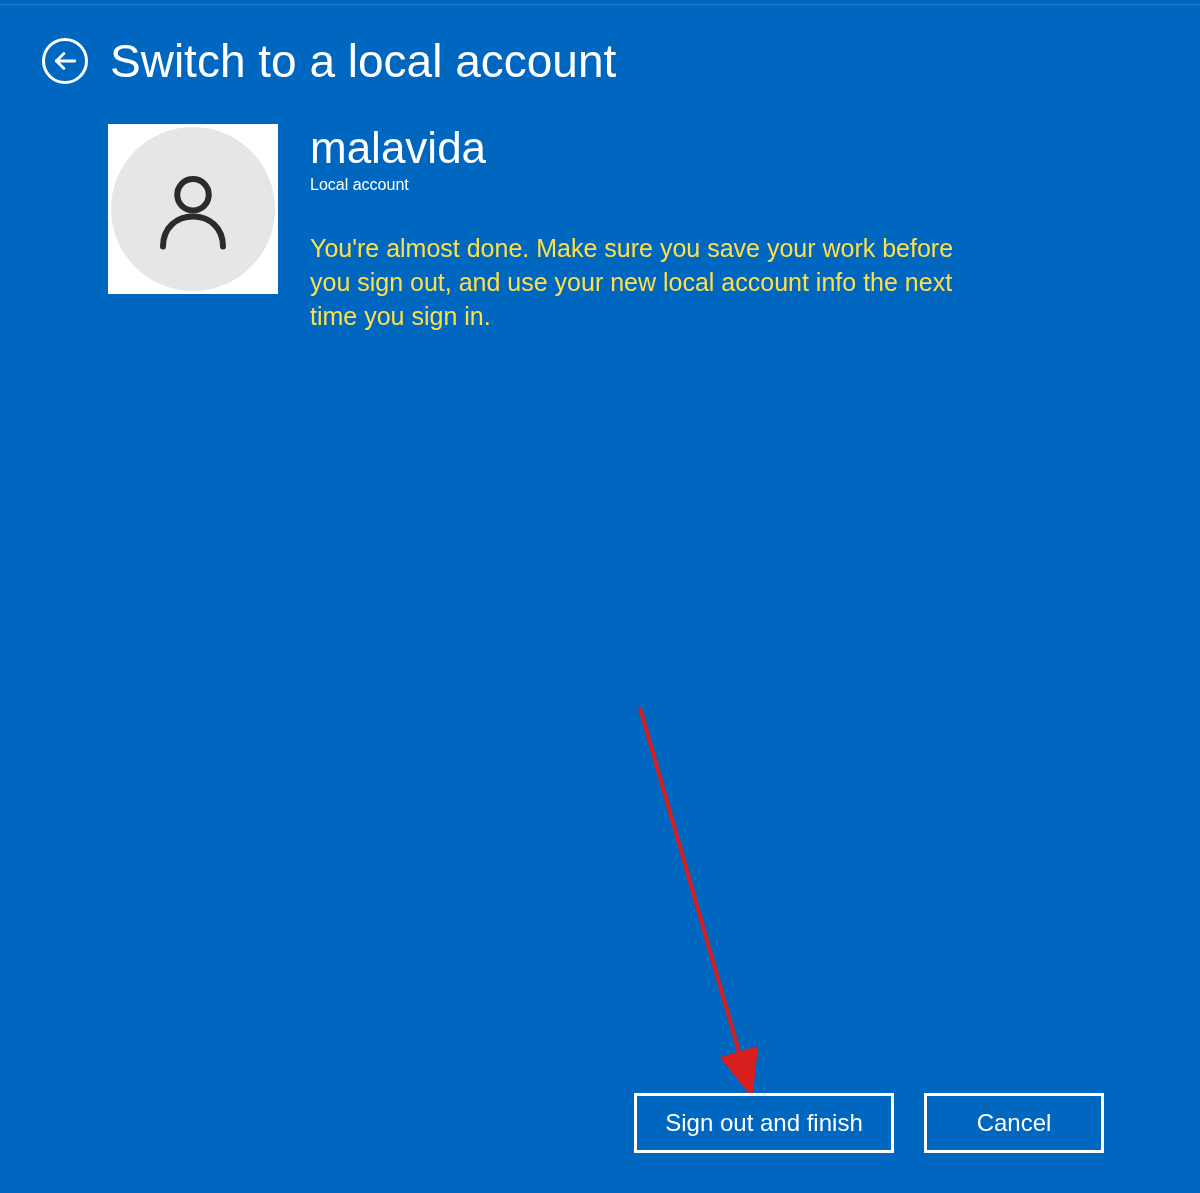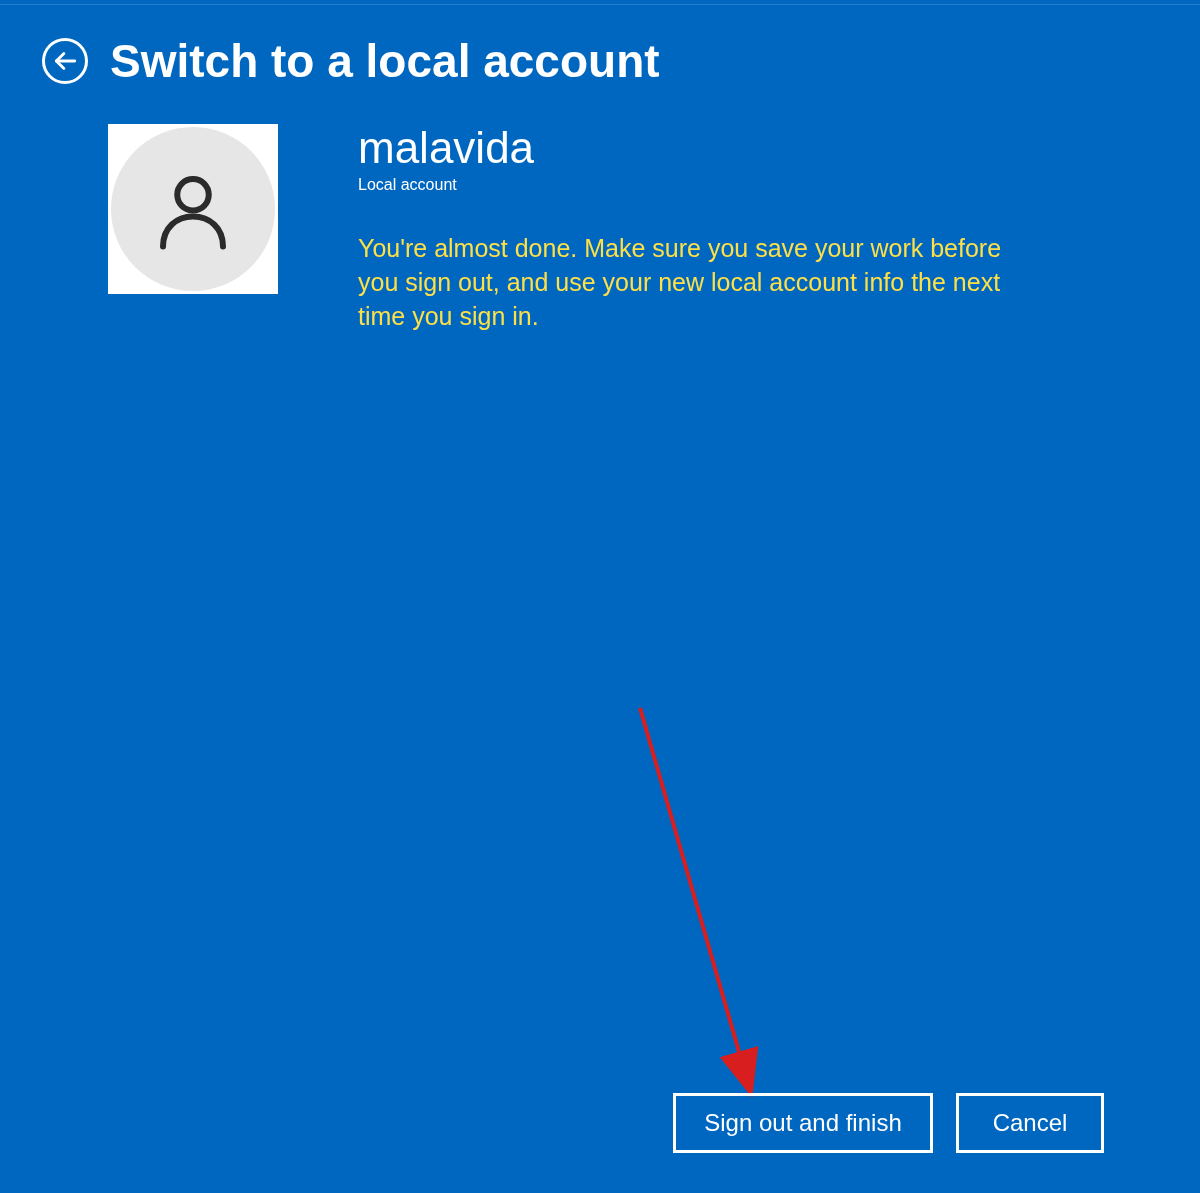--- a/index.html
+++ b/index.html
@@ -39,27 +39,26 @@
       justify-content: center;
       cursor: pointer;
       margin-right: 22px;
     }
     .back-button svg {
       width: 26px;
       height: 26px;
     }
     .page-title {
       font-size: 46px;
-      font-weight: 700;
+      font-weight: 400;
       color: #ffffff;
     }
     .content {
       display: flex;
       padding: 36px 0 0 108px;
-      gap: 48px;
     }
     .avatar {
       width: 170px;
       height: 170px;
       background-color: #ffffff;
       display: flex;
       align-items: center;
       justify-content: center;
       flex-shrink: 0;
     }
@@ -98,41 +97,41 @@
       font-weight: 400;
       color: #fde047;
       margin-top: 38px;
       line-height: 1.35;
     }
     .button-row {
       position: absolute;
       bottom: 40px;
       right: 96px;
       display: flex;
-      gap: 23px;
+      gap: 30px;
       justify-content: center;
     }
     .btn {
       border: 3px solid #ffffff;
       background-color: transparent;
       color: #ffffff;
       font-size: 24px;
       font-weight: 400;
       font-family: inherit;
       cursor: pointer;
       height: 60px;
       display: flex;
       align-items: center;
       justify-content: center;
     }
     .btn-primary {
       width: 260px;
     }
     .btn-cancel {
-      width: 148px;
+      width: 180px;
     }
     .annotation-arrow {
       position: absolute;
       left: 620px;
       top: 700px;
       pointer-events: none;
     }
   </style>
 </head>
 <body>

